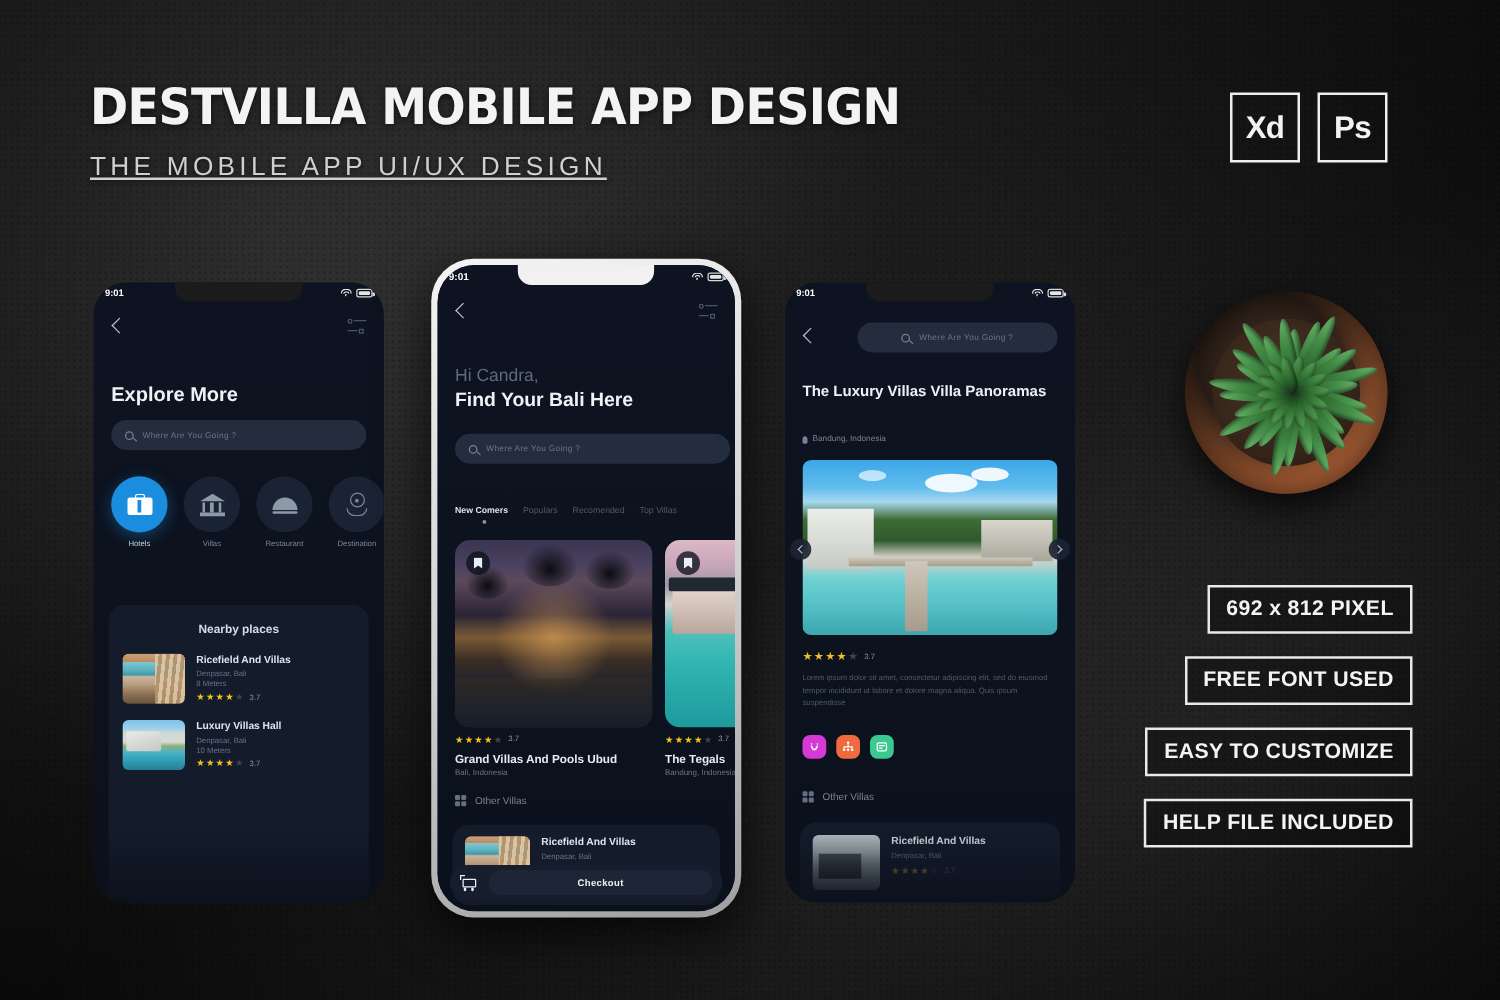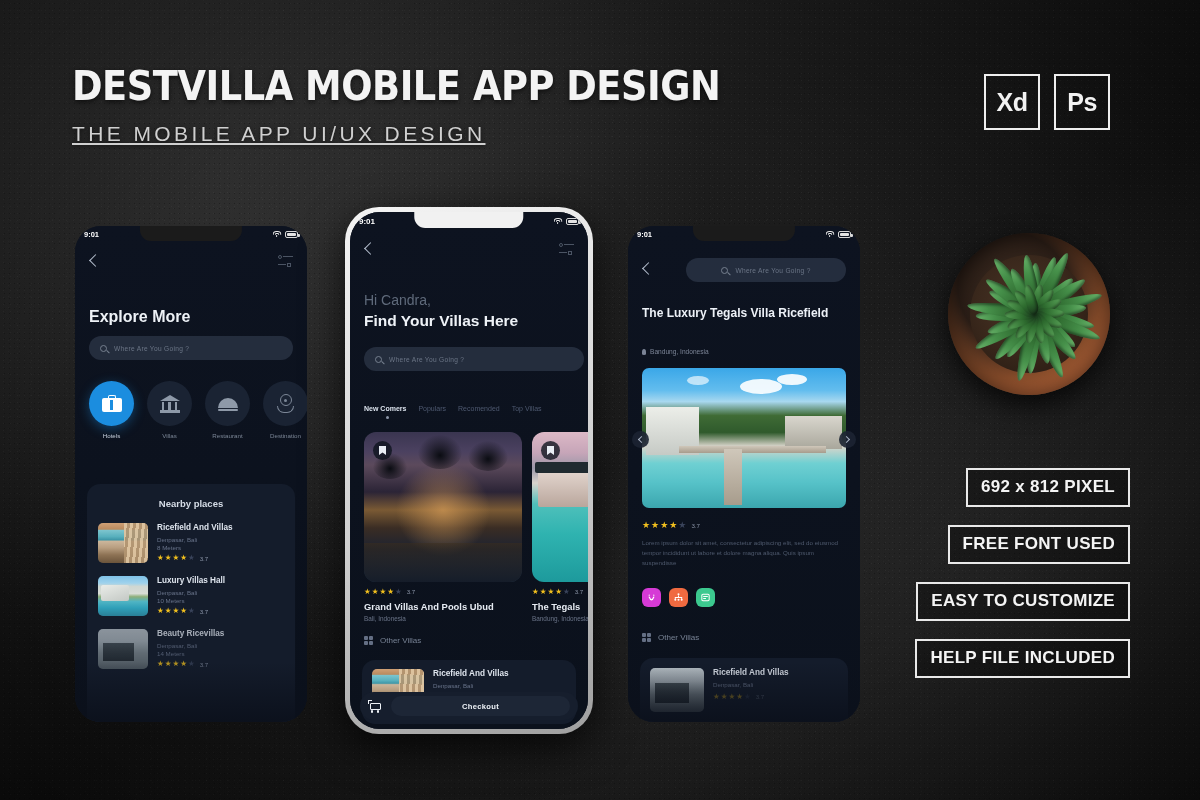--- a/index.html
+++ b/index.html
@@ -495,38 +495,20 @@
               <span class="st">★</span>
                 <span class="st">★</span>
                 <span class="st">★</span>
                 <span class="st">★</span>
                 <span class="st off">★</span>
               <span class="rate-v">3.7</span>
             </div>
           </div>
         </div>
 
-        <div class="place-row" style="margin-top:13px; opacity:.72;">
-          <div class="thumb">
-              <div class="ph-modern"></div>
-            </div>
-          <div style="flex:1;min-width:0;">
-            <div class="pl-name">Beauty Ricevillas</div>
-            <div class="pl-loc">Denpasar, Bali</div>
-            <div class="pl-dist">14 Meters</div>
-            <div class="stars">
-              <span class="st">★</span>
-                <span class="st">★</span>
-                <span class="st">★</span>
-                <span class="st">★</span>
-                <span class="st off">★</span>
-              <span class="rate-v">3.7</span>
-            </div>
-          </div>
-        </div>
       </div>
 
       <div class="fade-bot"></div>
     </div>
   </div>
 </div>
 
 <div class="phone" style="left:345px; top:207px; width:248px; height:527px;">
   <div style="position:absolute; inset:0; border-radius:34px; background:linear-gradient(160deg,#f4f4f4,#cfcfcf 55%,#9f9f9f); padding:5px; box-shadow:0 14px 40px rgba(0,0,0,.75);">
     <div class="phone-body" style="border-radius:30px;">
@@ -551,21 +533,21 @@
           <div class="back-ic"></div>
           <div class="filter-ic">
             <i style="width:4px;height:4px;border-radius:50%;left:0;top:1px;"></i>
             <div class="fr" style="left:5px;top:2.6px;width:10px;"></div>
             <i style="width:4px;height:4px;left:9px;top:9px;"></i>
             <div class="fr" style="left:0;top:10.6px;width:8px;"></div>
           </div>
         </div>
 
         <div class="screen-title greet-sm" style="top:80px; font-size:14px; font-weight:normal;">Hi Candra,</div>
-        <div class="screen-title" style="top:100px; font-size:15.5px;">Find Your Villas Here</div>
+        <div class="screen-title" style="top:100px; font-size:15.5px;">Find Your Bali Here</div>
 
         <div class="searchbar" style="top:135px; width:220px;">
           <div class="search-ic"></div>
           <div class="search-ph">Where Are You Going ?</div>
         </div>
 
         <div class="tabs" style="left:14px; top:193px;">
           <div class="tab active">New Comers</div>
           <div class="tab">Populars</div>
           <div class="tab">Recomended</div>
@@ -674,21 +656,21 @@
       </div>
 
       <div class="topbar" style="top:30px;">
         <div class="back-ic"></div>
       </div>
       <div class="searchbar" style="top:32px; left:58px; width:160px; justify-content:center;">
         <div class="search-ic"></div>
         <div class="search-ph">Where Are You Going ?</div>
       </div>
 
-      <div class="det-title" style="top:80px; right:22px;">The Luxury Tegals Villa Ricefield</div>
+      <div class="det-title" style="top:80px; right:22px;">The Luxury Villas Villa Panoramas</div>
 
       <div class="det-loc" style="top:122px;">
         <div class="mini-pin"></div>
         <span>Bandung, Indonesia</span>
       </div>
 
       <div class="hero" style="top:142px; height:140px;">
         <div class="ph-tropic"></div>
         <div class="cloud" style="left:48%; top:8%; width:42px; height:15px;"></div>
         <div class="cloud" style="left:66%; top:4%; width:30px; height:11px;"></div>

